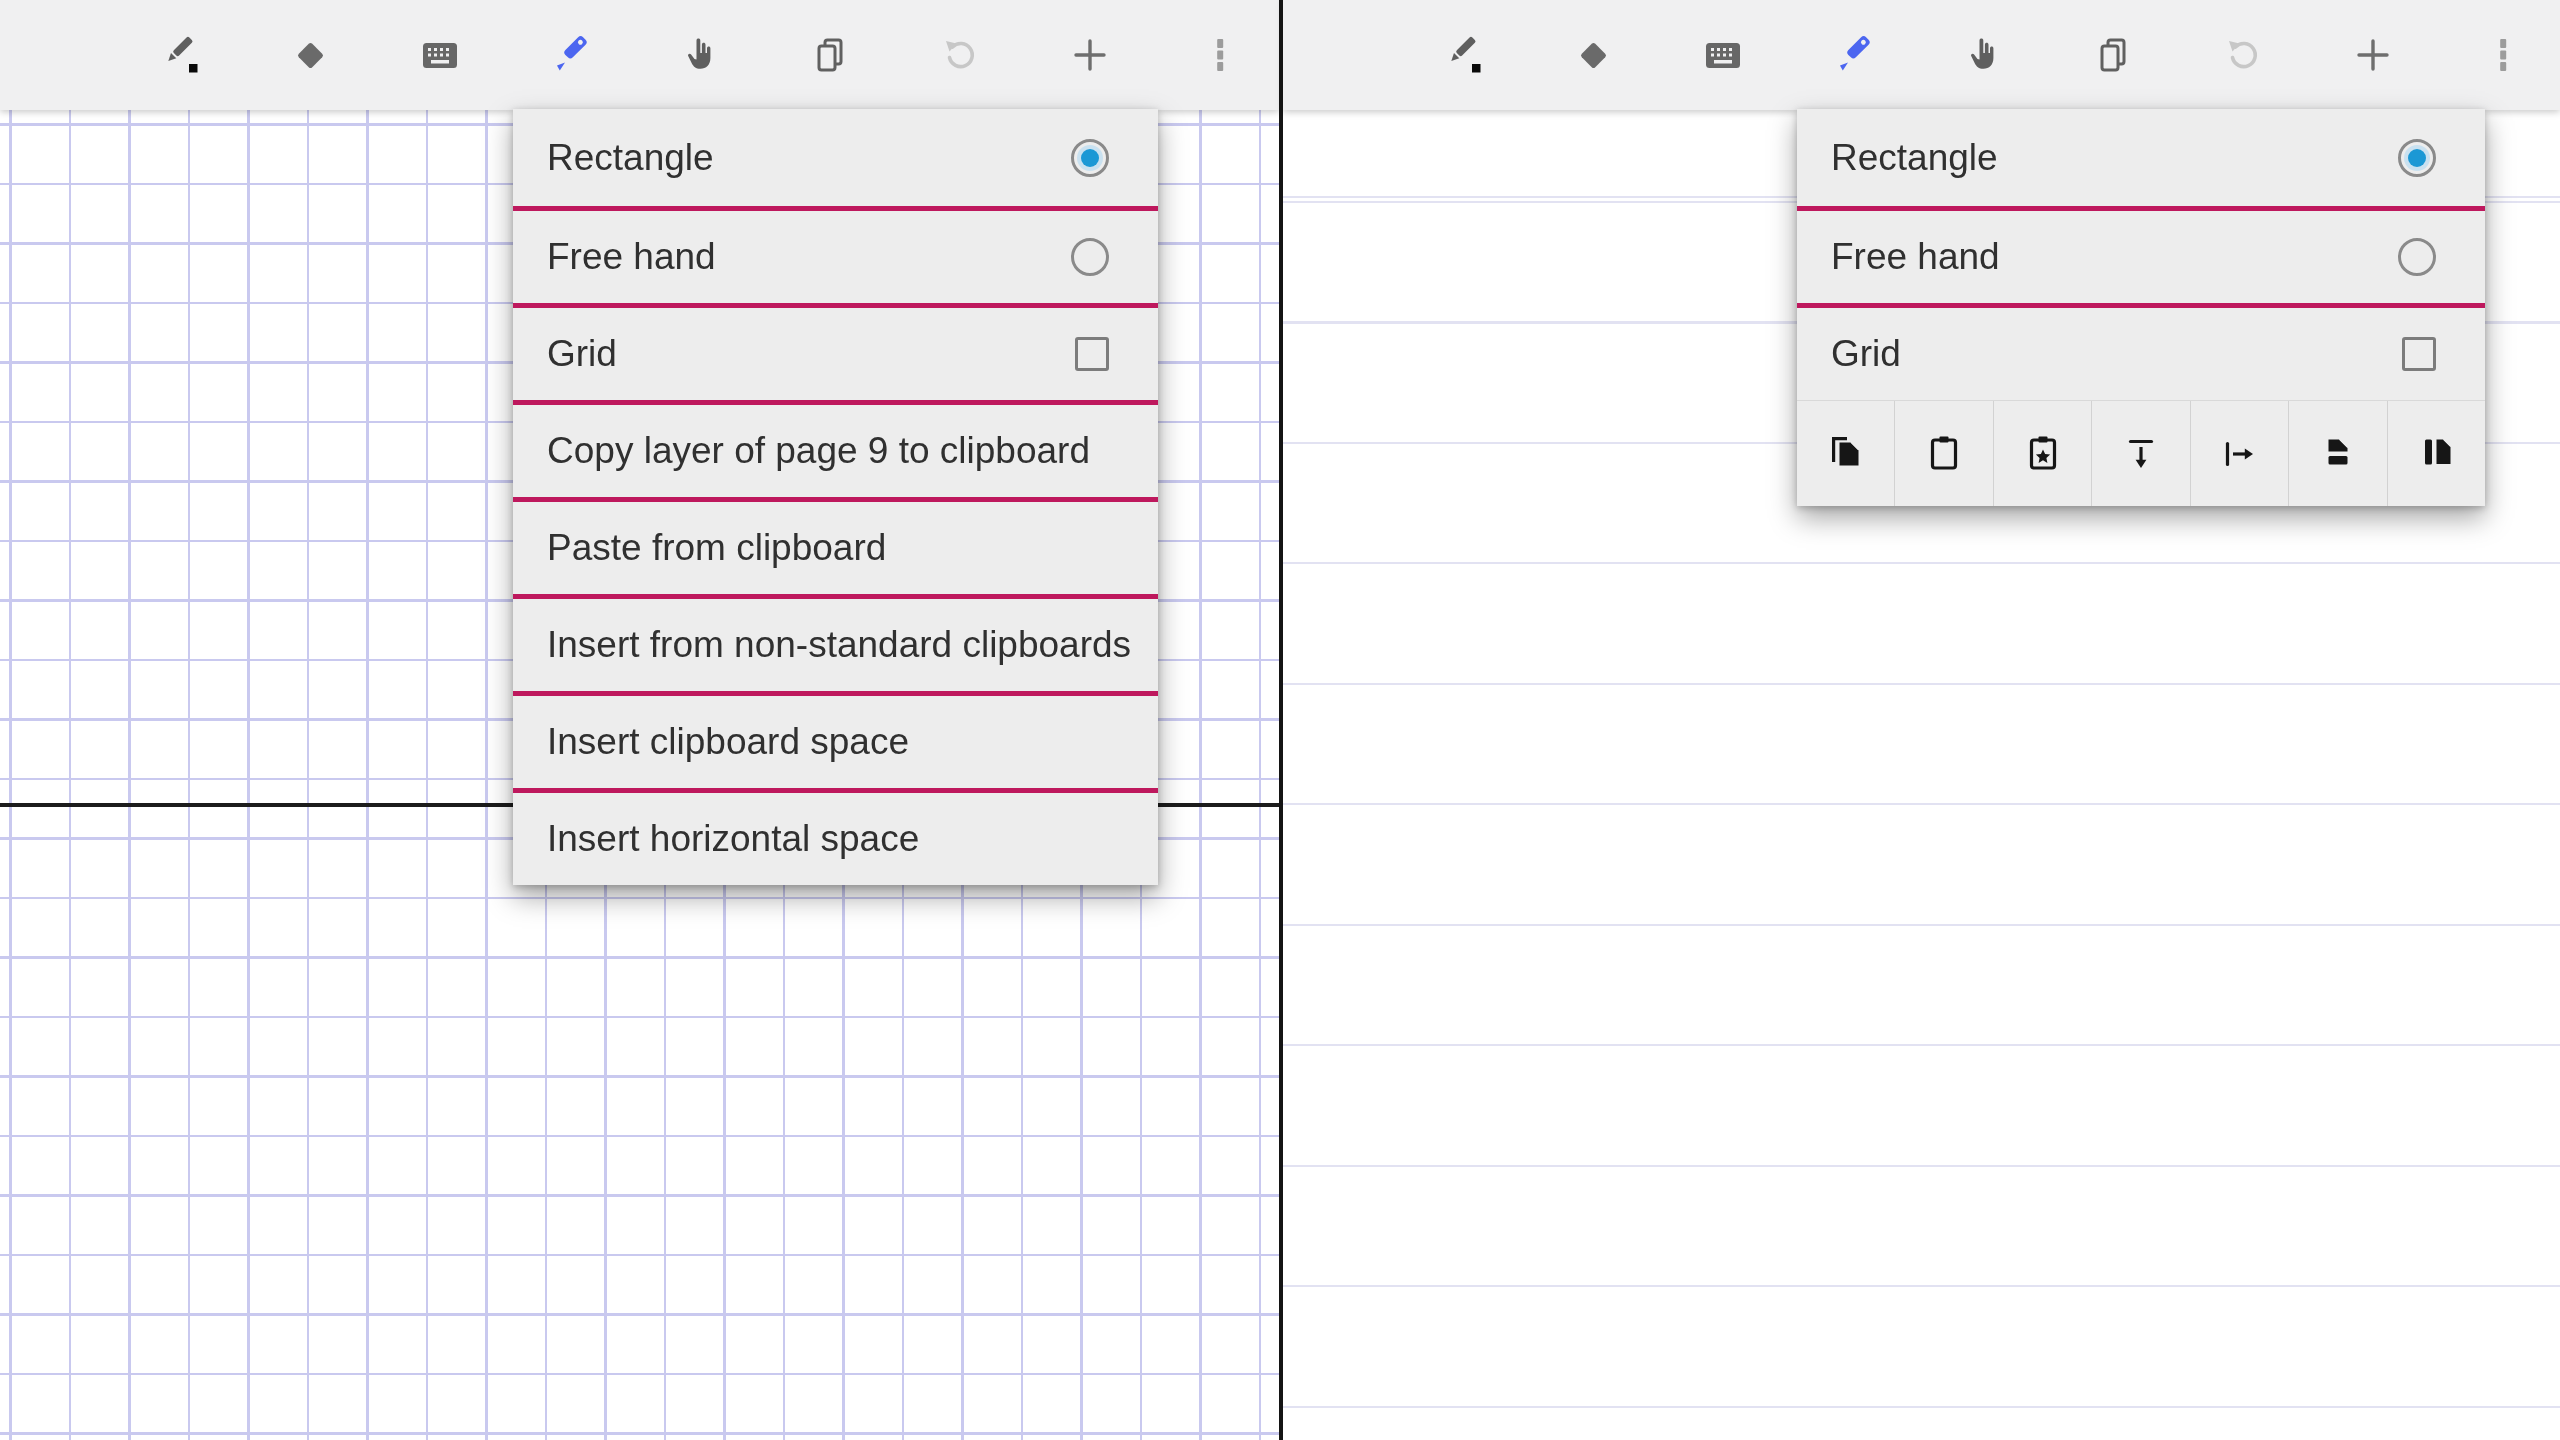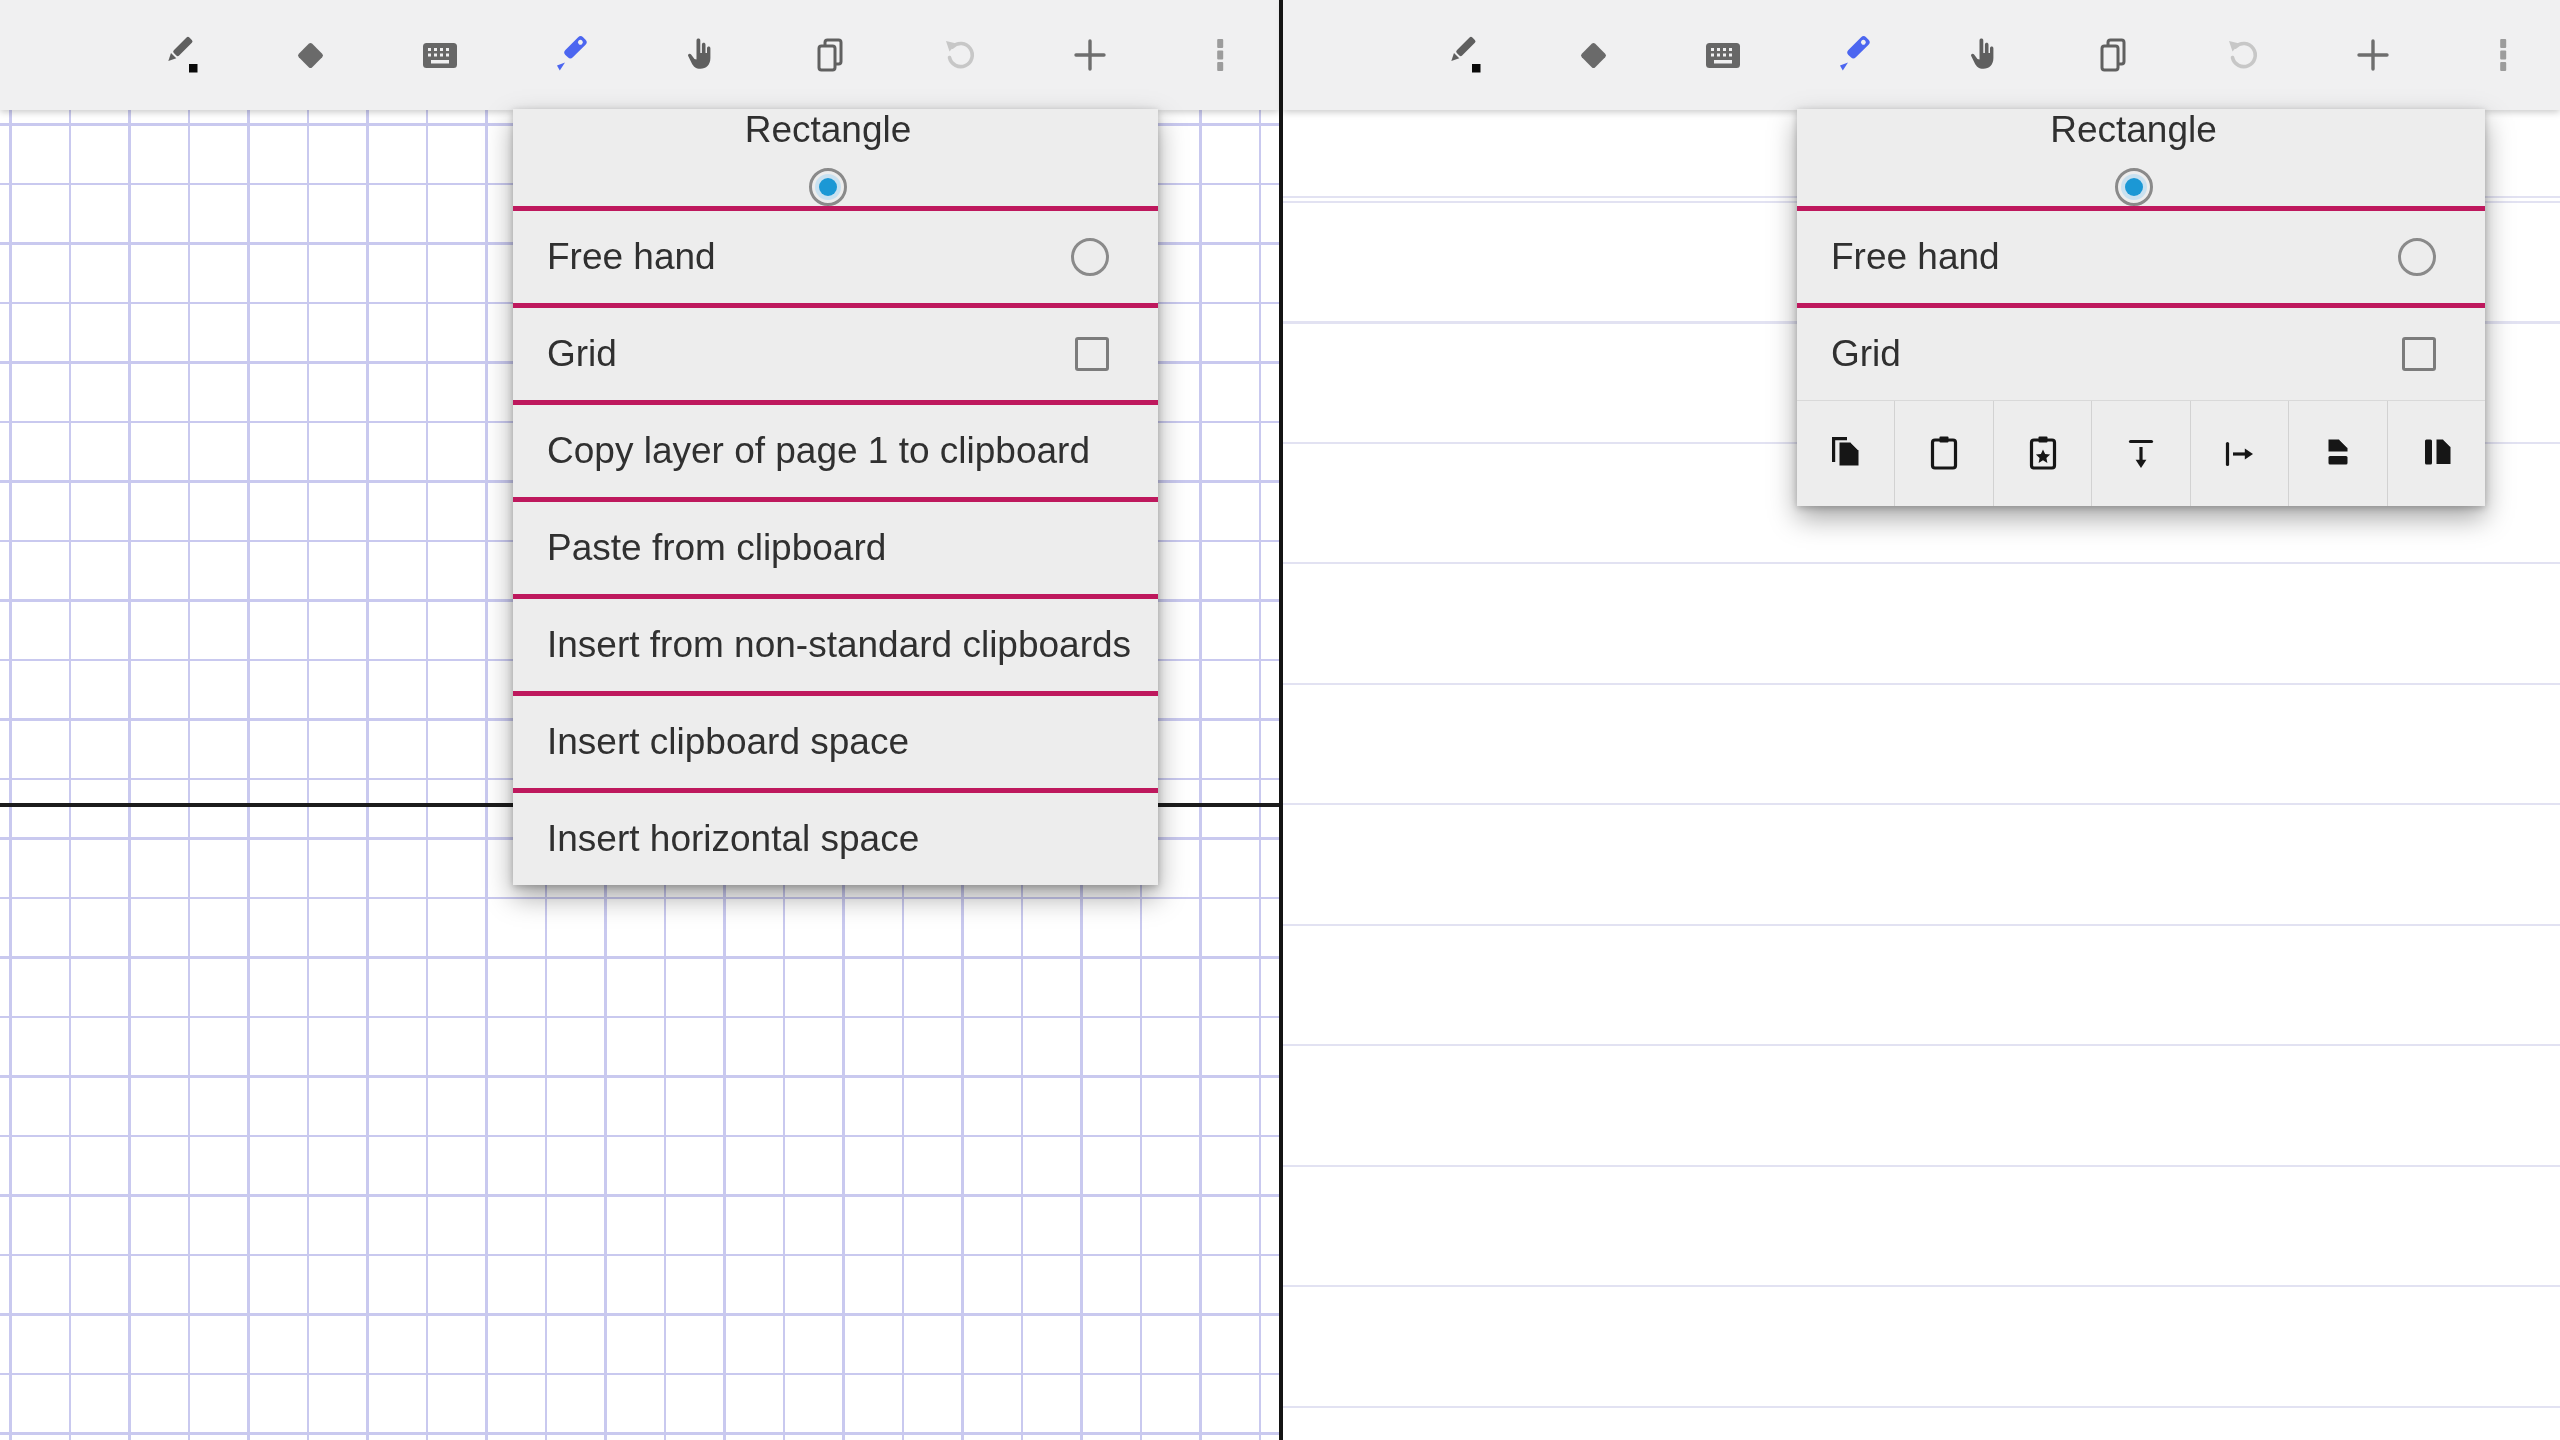--- a/index.html
+++ b/index.html
@@ -44,21 +44,21 @@
     position:absolute;background:#ededed;z-index:20;
     box-shadow:0 12px 26px rgba(0,0,0,.35),0 2px 7px rgba(0,0,0,.22);
   }
   #left-menu{left:513px;top:109px;width:645px;}
   #right-menu{left:1797px;top:109px;width:688px;}
   .menu-item{
     height:97px;display:flex;align-items:center;
     padding:0 49px 0 34px;box-sizing:border-box;
     border-top:5px solid #be185d;font-size:37px;color:#303030;cursor:pointer;
   }
-  .menu-item:first-child{border-top:none;flex-direction:column;}
+  .menu-item:first-child{border-top:none;}
   .menu-item .label{flex:1;white-space:nowrap;}
 
   
   .radio{
     width:38px;height:38px;border:3px solid #8a8a8a;border-radius:50%;
     box-sizing:border-box;display:flex;align-items:center;justify-content:center;flex:none;
   }
   .radio.selected::after{
     content:'';width:18px;height:18px;border-radius:50%;
     background:#1b98d5;box-shadow:0 0 0 4px #c9e1f0;
@@ -237,21 +237,21 @@
   </div>
   <div class="menu-item">
     <span class="label">Free hand</span>
     <span class="radio"></span>
   </div>
   <div class="menu-item">
     <span class="label">Grid</span>
     <span class="checkbox"></span>
   </div>
   <div class="menu-item">
-    <span class="label">Copy layer of page 1 to clipboard</span>
+    <span class="label">Copy layer of page 9 to clipboard</span>
   </div>
   <div class="menu-item">
     <span class="label">Paste from clipboard</span>
   </div>
   <div class="menu-item">
     <span class="label">Insert from non-standard clipboards</span>
   </div>
   <div class="menu-item">
     <span class="label">Insert clipboard space</span>
   </div>

